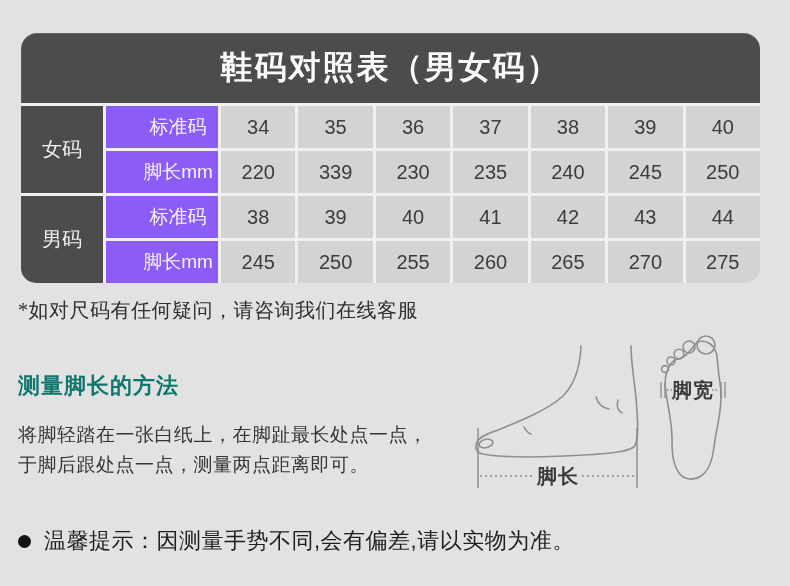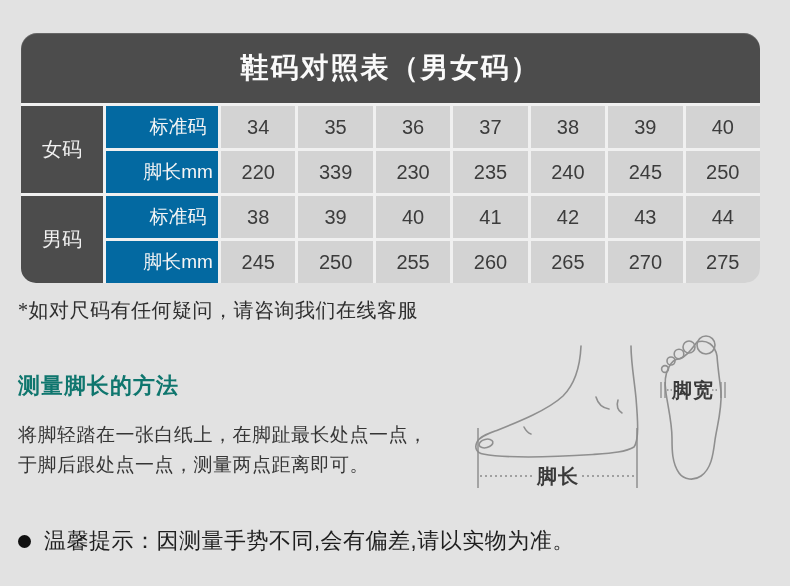--- a/index.html
+++ b/index.html
@@ -12,42 +12,42 @@
   .stage{position:absolute;inset:0;}
 
   
   .header{
     position:absolute;left:21px;top:33px;width:739px;height:70px;
     background:#4c4c4c;border-radius:16px 16px 0 0;
     display:flex;align-items:center;justify-content:center;
     box-shadow:inset 0 1px 0 rgba(255,255,255,0.15), inset 1px 0 0 rgba(255,255,255,0.06);
   }
   .header .title{
-    color:#fafafa;font-size:28px;font-weight:bold;letter-spacing:2px;
+    color:#fafafa;font-size:32px;font-weight:bold;letter-spacing:2px;
   }
 
   
   .size-table{
     position:absolute;left:21px;top:103px;width:739px;
     background:#f0f0f0;border-radius:0 0 16px 16px;
     display:grid;
     grid-template-columns:82px 112px repeat(7,1fr);
     grid-auto-rows:42px;
     gap:3px;padding-top:3px;
     box-sizing:border-box;
   }
   .cell{
     display:flex;align-items:center;justify-content:center;
     font-size:20px;
   }
   .cell-group{
     grid-row:span 2;background:#4c4c4c;color:#f2f2f2;font-size:20px;
   }
   .cell-group.men{border-radius:0 0 0 15px;}
-  .cell-label{background:#0369a1;color:#f5f5f5;font-size:19px;padding-left:32px;}
+  .cell-label{background:#8b5cf6;color:#f5f5f5;font-size:19px;padding-left:32px;}
   .cell-value{background:#d3d3d3;color:#3c3c3c;text-align:right;}
   .cell-value.corner{border-radius:0 0 15px 0;}
 
   
   .note{
     position:absolute;left:18px;top:297px;font-size:20px;color:#2e2e2e;
     letter-spacing:0.5px;
     font-family:Liberation Serif, serif;
   }
   .method-title{

